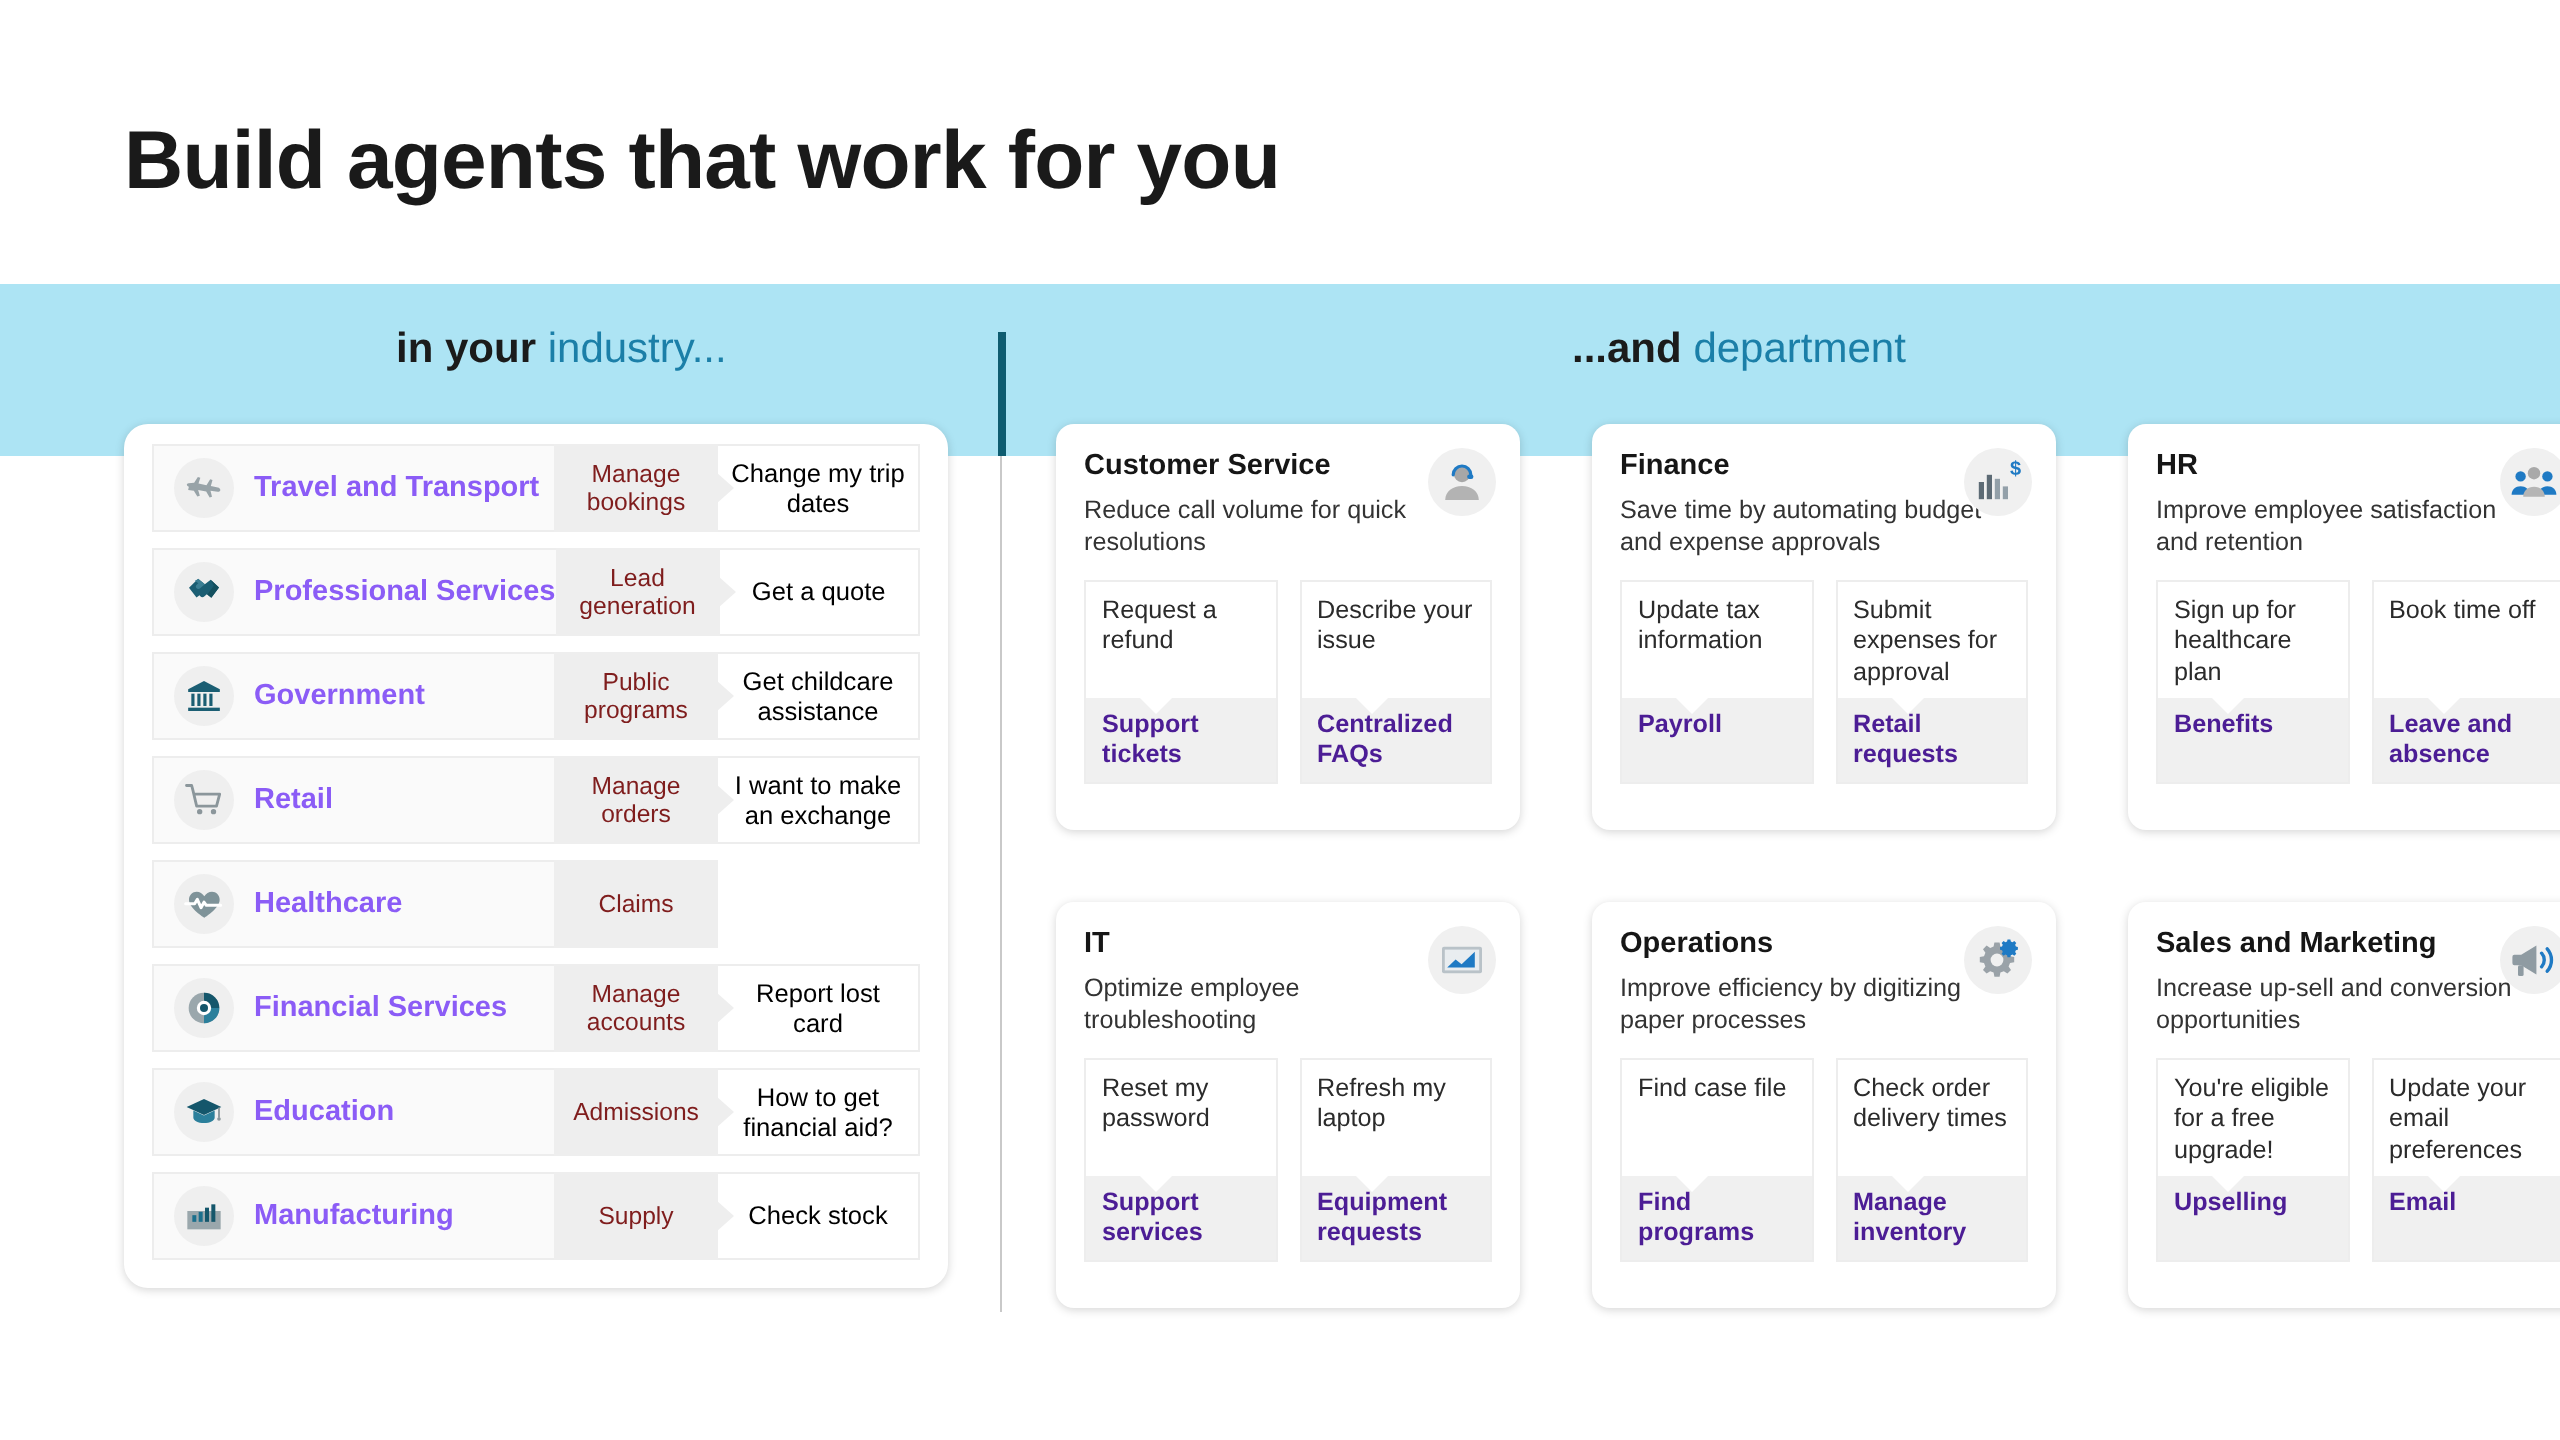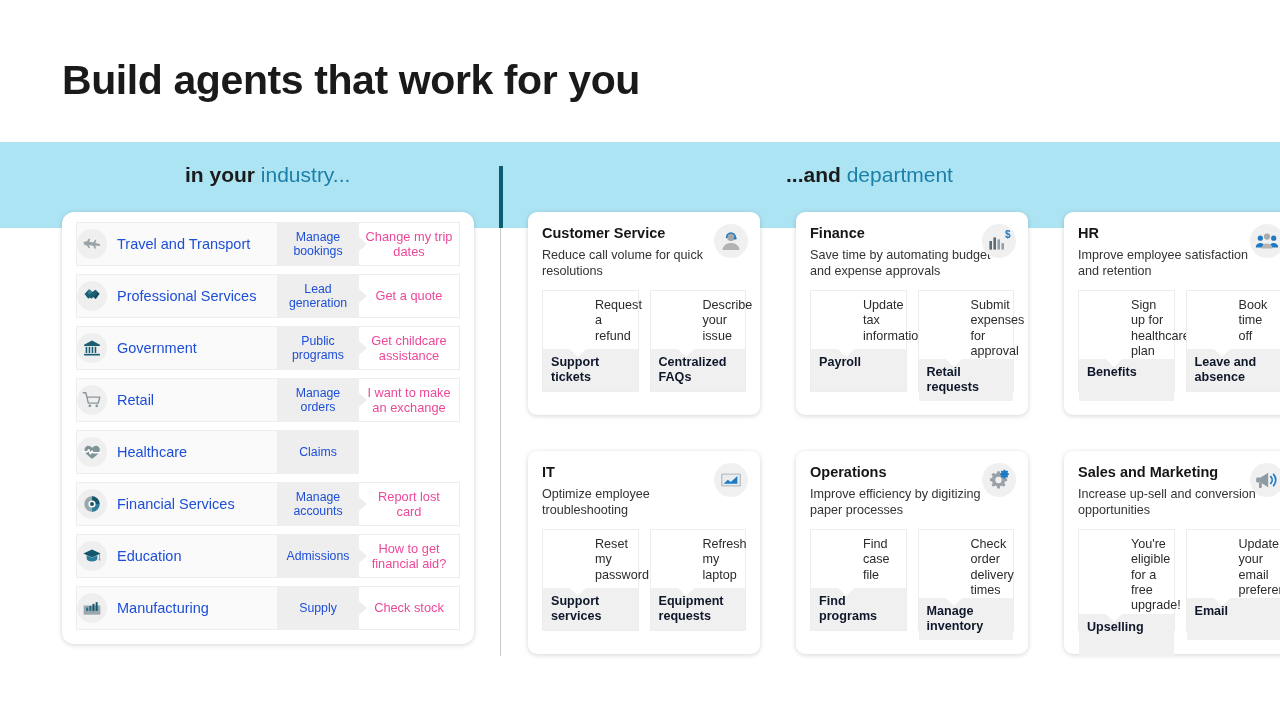--- a/index.html
+++ b/index.html
@@ -21,21 +21,21 @@
   
   .band {
     position: absolute; left: 0; top: 142px; width: 1280px; height: 86px;
     background: #ADE4F4;
   }
   .band-heading {
     position: absolute; font-size: 21px; font-weight: 700; color: #1b1b1b;
     white-space: nowrap;
   }
   .band-heading .accent { color: #1b7fa8; font-weight: 400; }
-  .band-heading.left  { left: 185px; top: 163px; }
+  .band-heading.left  { left: 198px; top: 163px; }
   .band-heading.right { left: 786px; top: 163px; }
 
   
   .divider-thick {
     position: absolute; left: 499px; top: 166px;
     width: 4px; height: 62px; background: #0E5C70;
   }
   .divider-thin {
     position: absolute; left: 500px; top: 228px;
     width: 1px; height: 428px; background: #c9c9c9;
@@ -52,40 +52,41 @@
   .ind-row {
     display: flex; align-items: stretch;
     height: 44px; margin-bottom: 8px;
     background: #fff;
   }
   .ind-row:last-child { margin-bottom: 17px; justify-content: space-between; }
 
   .ind-name {
     flex: 0 0 201px; display: flex; align-items: center; gap: 10px;
     background: #fafafa; border: 1px solid #ededed; border-right: none;
-    font-size: 14.5px; font-weight: 400; color: #1d4ed8;
+    padding-left: 10px;
+    font-size: 14.5px; font-weight: 700; color: #8b5cf6;
     white-space: nowrap;
   }
   .ind-icon {
     flex: 0 0 30px; width: 30px; height: 30px; border-radius: 50%;
     background: #efefef; display: flex; align-items: center; justify-content: center;
   }
   .ind-icon svg { display: block; }
 
   .ind-mid {
     flex: 0 0 82px; display: flex; align-items: center; justify-content: center;
     background: #eeeeee; text-align: center;
-    font-size: 12.3px; color: #1d4ed8; line-height: 1.18; padding: 2px 3px;
+    font-size: 12.3px; color: #7f1d1d; line-height: 1.18; padding: 2px 3px;
   }
   .ind-act {
     flex: 1 1 auto; position: relative;
     display: flex; align-items: center; justify-content: center;
     background: #ffffff; border: 1px solid #ededed; border-left: none;
     text-align: center;
-    font-size: 12.8px; color: #ec4899; line-height: 1.2; padding: 16px 6px;
+    font-size: 12.8px; color: #000000; line-height: 1.2; padding: 16px 6px;
   }
   
   .ind-act::before {
     content: ""; position: absolute; left: -1px; top: 50%;
     transform: translateY(-50%);
     border-top: 8px solid transparent;
     border-bottom: 8px solid transparent;
     border-left: 9px solid #eeeeee;
   }
 
@@ -120,26 +121,26 @@
   .dept-tiles { display: flex; gap: 11px; margin-top: 9px; }
   .dept-tile {
     flex: 1 1 0; min-width: 0;
     border: 1px solid #ededed; background: #fff;
     display: flex; flex-direction: column;
     height: 102px;
   }
   .tile-top {
     flex: 1 1 auto; background: #ffffff;
     padding: 7px 7px 0 8px;
-    font-size: 12.6px; color: #2b2b2b; line-height: 1.22; margin-left: 44px;
+    font-size: 12.6px; color: #2b2b2b; line-height: 1.22;
   }
   .tile-bot {
     position: relative; flex: 0 0 42px; background: #f0f0f0;
     padding: 6px 24px 0 8px;
-    font-size: 12.6px; font-weight: 700; color: #0f172a; line-height: 1.2;
+    font-size: 12.6px; font-weight: 700; color: #4c1d95; line-height: 1.2;
   }
   
   .tile-bot::before {
     content: ""; position: absolute; left: 26px; top: -1px;
     border-left: 9px solid transparent;
     border-right: 9px solid transparent;
     border-top: 9px solid #ffffff;
   }
 </style>
 </head>

